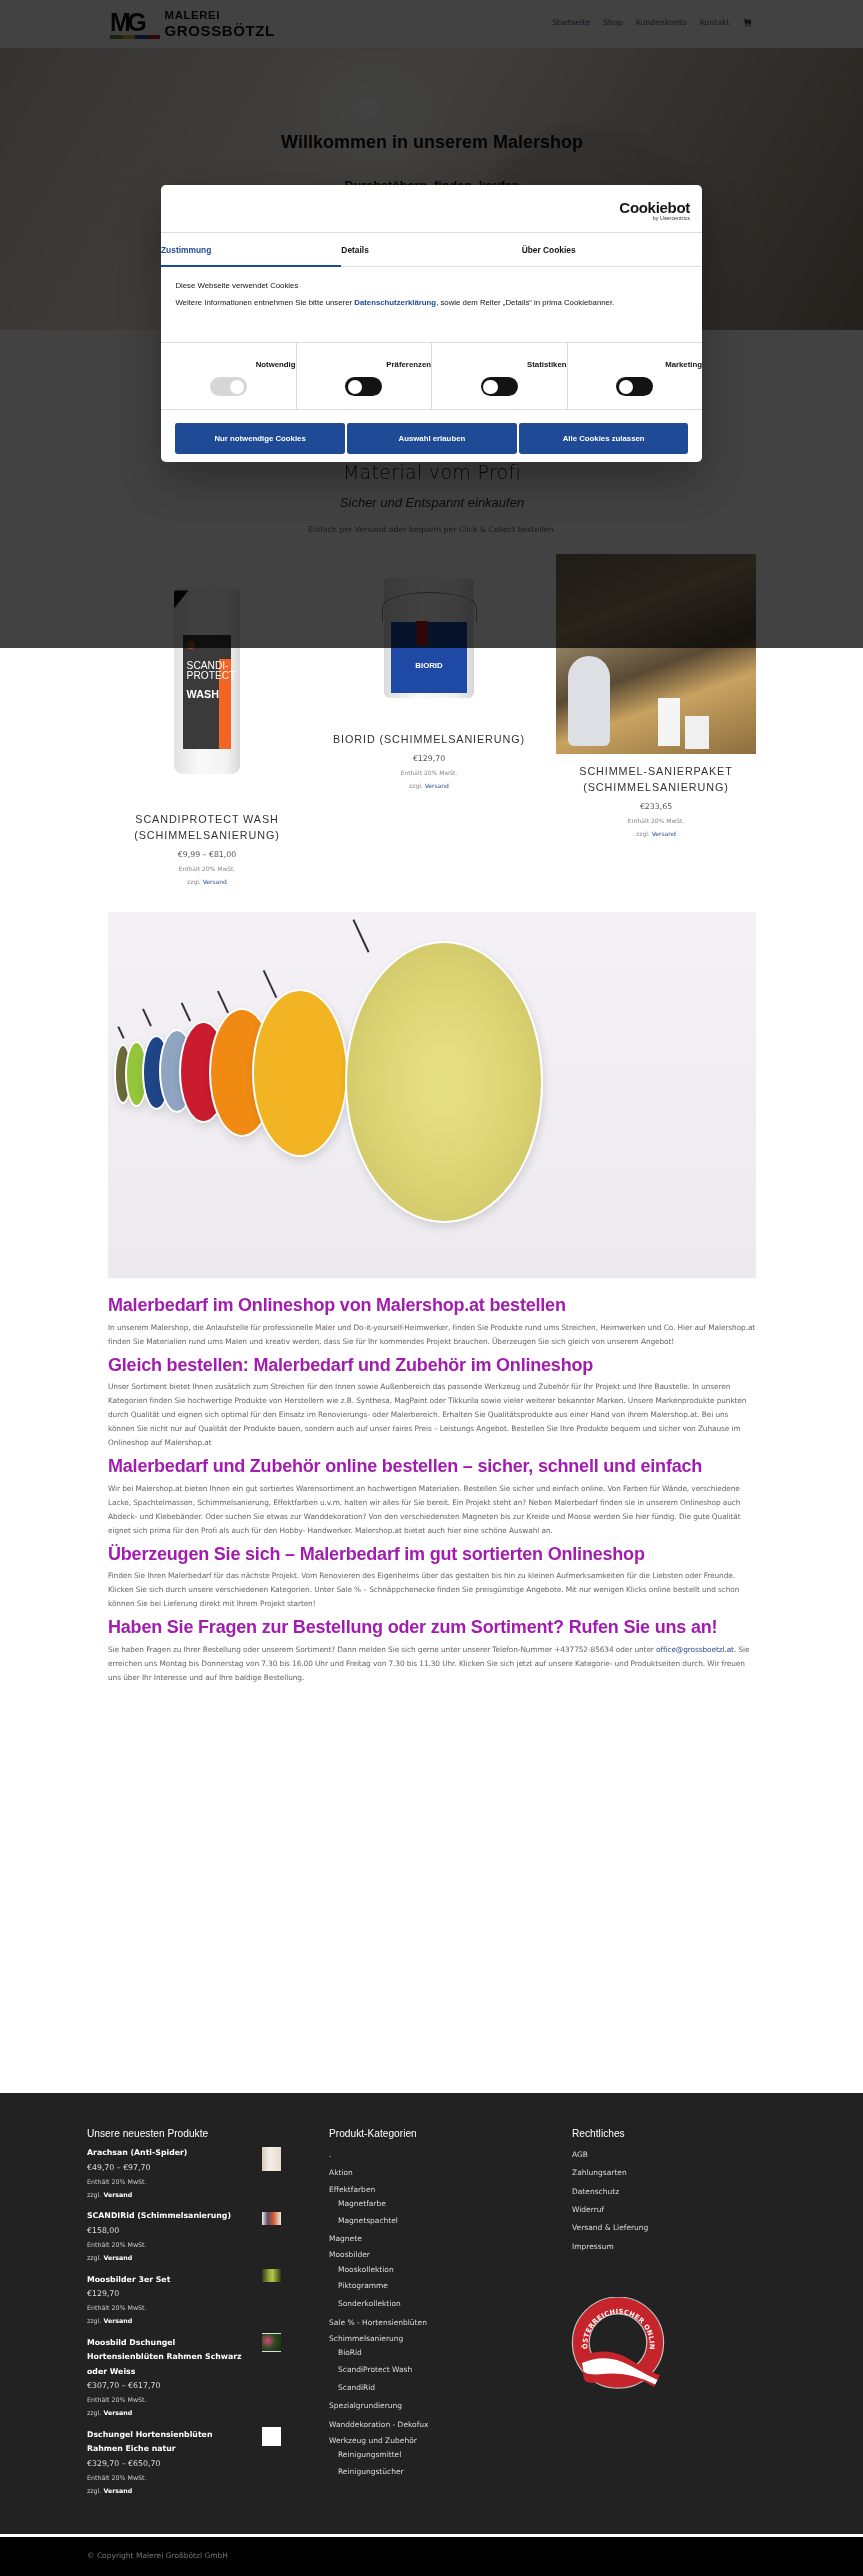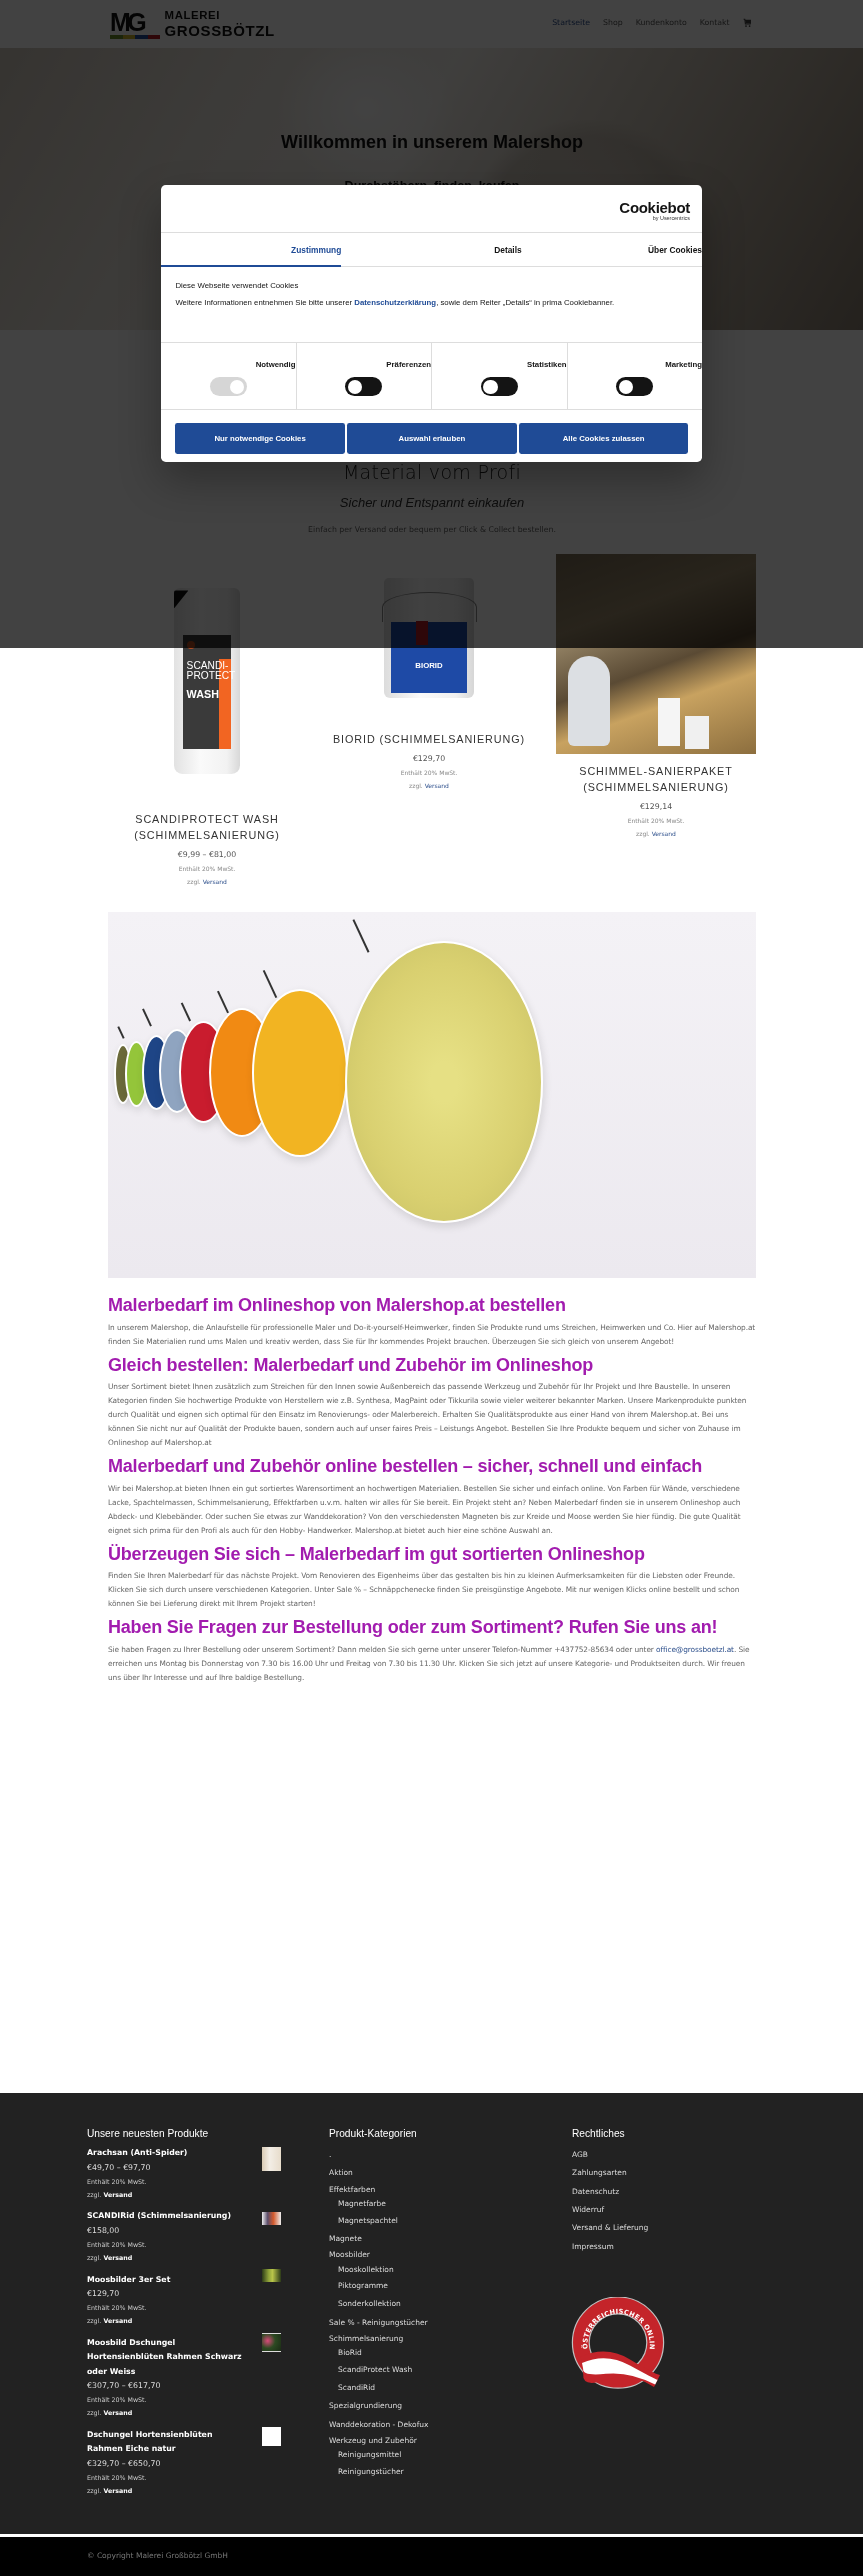--- a/index.html
+++ b/index.html
@@ -67,21 +67,21 @@
 
   
   .overlay { position: absolute; top: 0; left: 0; width: 864px; height: 648px; background: rgba(0,0,0,0.74); z-index: 10; }
 
   
   .cookie { position: absolute; left: 161px; top: 185px; width: 541px; height: 277px; background: #fff; border-radius: 4.8px; z-index: 20; font-family: "Liberation Sans", sans-serif; color: #141414; box-shadow: 0 18px 42px rgba(0,0,0,0.3); }
   .cb-logo { position: absolute; right: 12px; top: 15.6px; text-align: right; }
   .cb-logo .cb-main { font-size: 15px; font-weight: 700; color: #141414; letter-spacing: -0.3px; line-height: 14.4px; }
   .cb-logo .cb-by { font-size: 5.4px; color: #333; line-height: 6px; }
   .cb-tabs { position: absolute; top: 47px; left: 0; width: 541px; height: 35px; border-top: 0.6px solid #ddd; border-bottom: 0.6px solid #ddd; display: flex; }
-  .cb-tab { flex: 1; text-align: right; line-height: 34px; font-size: 8.4px; font-weight: 700; color: #141414; position: relative; }
+  .cb-tab { flex: 1; text-align: left; line-height: 34px; font-size: 8.4px; font-weight: 700; color: #141414; position: relative; }
   .cb-tab.active { color: #1032cf; color: #1f4b96; }
   .cb-tab.active::after { content: ""; position: absolute; left: 0; right: 0; bottom: -0.6px; height: 1.8px; background: #1f4b96; }
   .cb-body { position: absolute; top: 96px; left: 14.4px; width: 516px; }
   .cb-heading { font-size: 7.8px; font-weight: 400; }
   .cb-text { font-size: 7.8px; line-height: 14px; margin-top: 6px; color: #141414; }
   .cb-text a { color: #1f4b96; font-weight: 700; text-decoration: none; }
   .cb-cats { position: absolute; top: 157px; left: 0; width: 541px; height: 68px; border-top: 0.6px solid #ddd; border-bottom: 0.6px solid #ddd; display: flex; }
   .cb-cat { flex: 1; text-align: right; border-right: 0.6px solid #ddd; padding-top: 17px; }
   .cb-cat:last-child { border-right: none; }
   .cb-cat-label { font-size: 7.8px; font-weight: 700; }
@@ -199,21 +199,21 @@
     <div class="ship"><span>zzgl. </span><a>Versand</a></div>
   </div>
 
   <div class="product" style="left:448px; top:0; width:200px;">
     <div class="img moldphoto" style="margin-top:7.2px;">
       <div class="person"></div>
       <div class="bottle"></div>
       <div class="bottle2"></div>
     </div>
     <div class="pname" style="margin-top:9px; padding:0 18px;">SCHIMMEL-SANIERPAKET (SCHIMMELSANIERUNG)</div>
-    <div class="price">€129,14</div>
+    <div class="price">€233,65</div>
     <div class="tax">Enthält 20% MwSt.</div>
     <div class="ship"><span>zzgl. </span><a>Versand</a></div>
   </div>
 </section>
 
 <div class="overlay"></div>
 
 <div class="cookie">
   <div class="cb-logo">
     <div class="cb-main">Cookiebot</div>
@@ -337,21 +337,21 @@
     <div class="fcat">.</div>
     <div class="fcat">Aktion</div>
     <div class="fcat" style="line-height:14.4px;">Effektfarben</div>
     <div class="fcat sub" style="line-height:14.4px;">Magnetfarbe</div>
     <div class="fcat sub">Magnetspachtel</div>
     <div class="fcat">Magnete</div>
     <div class="fcat" style="line-height:14.4px;">Moosbilder</div>
     <div class="fcat sub" style="line-height:14.4px;">Mooskollektion</div>
     <div class="fcat sub">Piktogramme</div>
     <div class="fcat sub">Sonderkollektion</div>
-    <div class="fcat">Sale % - Reinigungstücher</div>
+    <div class="fcat">Sale % - Hortensienblüten</div>
     <div class="fcat" style="line-height:14.4px;">Schimmelsanierung</div>
     <div class="fcat sub" style="line-height:14.4px;">BioRid</div>
     <div class="fcat sub">ScandiProtect Wash</div>
     <div class="fcat sub">ScandiRid</div>
     <div class="fcat">Spezialgrundierung</div>
     <div class="fcat">Wanddekoration - Dekofux</div>
     <div class="fcat" style="line-height:14.4px;">Werkzeug und Zubehör</div>
     <div class="fcat sub" style="line-height:14.4px;">Reinigungsmittel</div>
     <div class="fcat sub">Reinigungstücher</div>
   </div>

